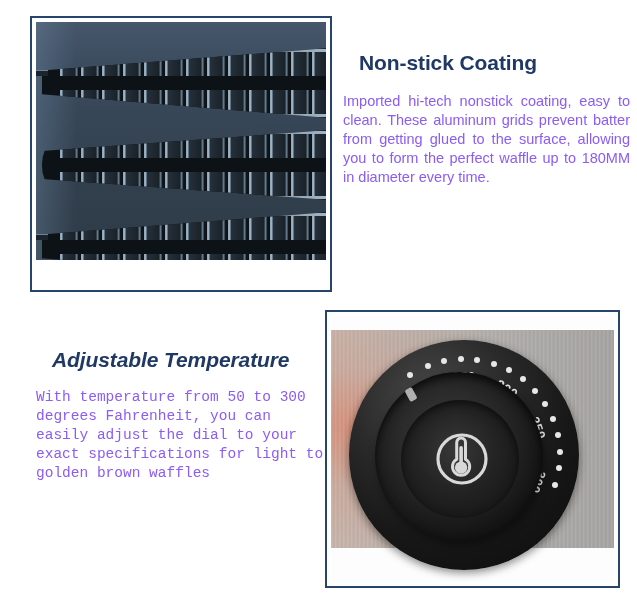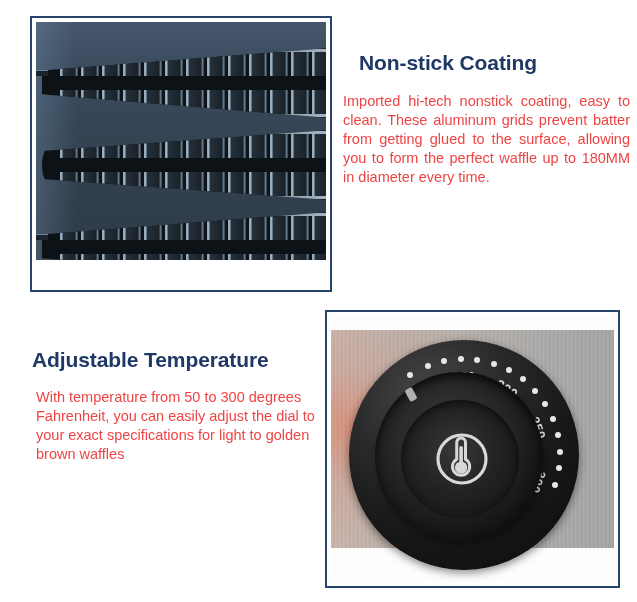--- a/index.html
+++ b/index.html
@@ -206,33 +206,33 @@
     color: #1f3864;
     font-family: "Liberation Sans", sans-serif;
     font-size: 21px;
     font-weight: 700;
     letter-spacing: -.1px;
     margin: 0;
     white-space: nowrap;
   }
   .section-body {
     position: absolute;
-    color: #ef4444;
+    color: #8b5cf6;
     font-family: "Liberation Sans", sans-serif;
     font-size: 14.5px;
     line-height: 19px;
     margin: 0;
   }
   #body-nonstick { text-align: justify; }
 
   #heading-nonstick { left: 359px; top: 51px; }
   #body-nonstick    { left: 343px; top: 92px; width: 287px; }
 
-  #heading-temp { left: 32px; top: 348px; }
-  #body-temp    { left: 36px; top: 388px; width: 290px; }
+  #heading-temp { left: 52px; top: 348px; font-style: italic; }
+  #body-temp    { left: 36px; top: 388px; width: 290px; font-family: Liberation Mono, monospace; }
 </style>
 </head>
 <body>
 
 <div class="photo-frame" id="frame-nonstick">
   <div class="photo-inner">
     <div class="waffle-photo">
 
       <div class="wedge w1">
         <div class="spine s-top"></div>

